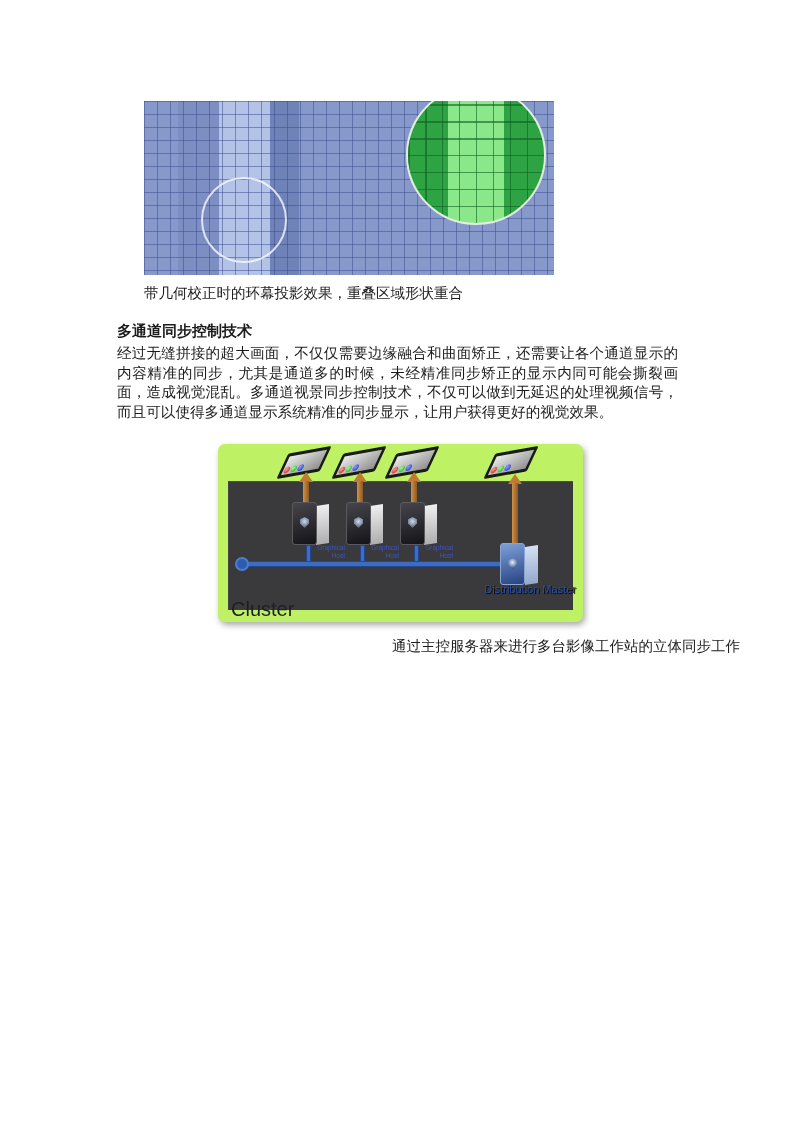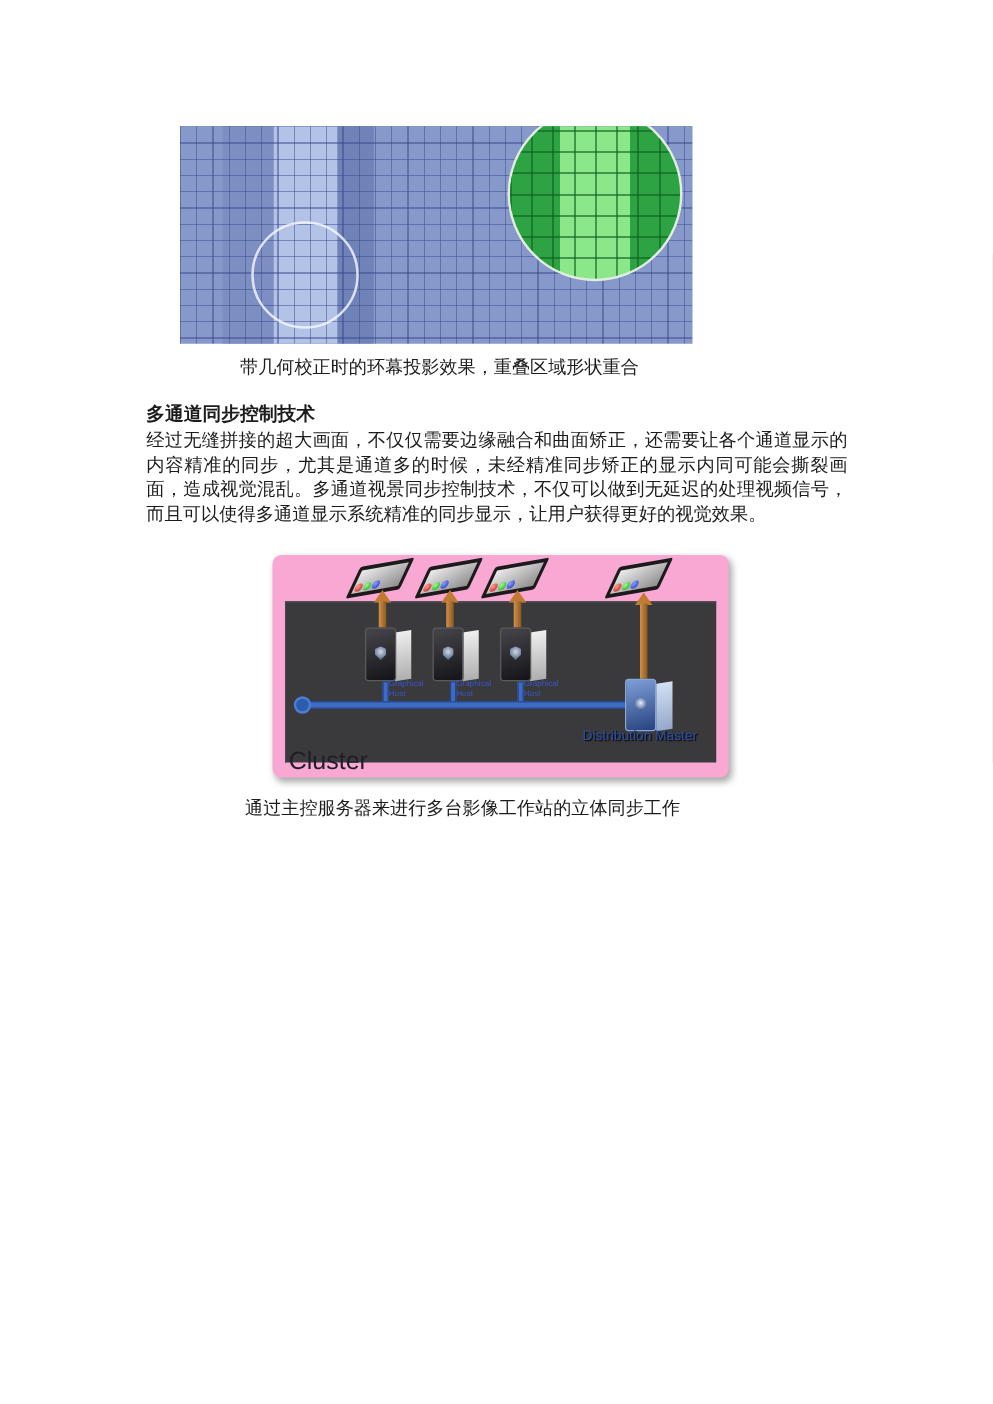--- a/index.html
+++ b/index.html
@@ -27,32 +27,32 @@
     box-sizing:border-box;}
   .g-band{position:absolute;top:0;bottom:0;background:#2da344;}
   .g-left{left:0;width:40px;}
   .g-right{right:0;width:40px;}
   .g-grid{position:absolute;inset:0;
     background-image:
       repeating-linear-gradient(to right, rgba(14,96,32,.6) 0 1.5px, transparent 1.5px 17px),
       repeating-linear-gradient(to bottom, rgba(14,96,32,.6) 0 1.5px, transparent 1.5px 17px);}
 
   
-  .caption1{position:absolute;left:144px;top:284px;font-size:14.5px;margin-left:48px;}
+  .caption1{position:absolute;left:144px;top:284px;font-size:14.5px;}
   .heading{position:absolute;left:117px;top:322px;font-size:15px;font-weight:bold;
            font-family:"Liberation Sans","DejaVu Sans",sans-serif;text-align:right;}
   .bodytext{position:absolute;left:117px;top:344px;width:561px;
             font-size:14.6px;line-height:19.5px;text-align:justify;}
-  .caption2{position:absolute;left:0;top:637px;width:740px;text-align:center;font-size:14.5px;}
+  .caption2{position:absolute;left:0;top:637px;width:740px;text-align:right;font-size:14.5px;}
 
   
   .fig2{position:absolute;left:218px;top:444px;width:365px;height:178px;
-        background:#f9a8d4;border-radius:7px;overflow:hidden;
+        background:#bef264;border-radius:7px;overflow:hidden;
         box-shadow:2px 3px 6px rgba(0,0,0,.35);
-        font-family:"Liberation Sans","DejaVu Sans",sans-serif;}
+        font-family:"Liberation Sans","DejaVu Sans",sans-serif;text-align:right;}
   .panel{position:absolute;left:10px;right:10px;top:37px;bottom:12px;
          background:#3a3a3c;border-top:1px solid #4e4e50;border-left:1px solid #454547;}
 
   .display{position:absolute;width:38px;height:17px;top:7px;
            background:linear-gradient(150deg,#ececec,#8f8f8f);
            border:3px solid #1b1b1b;border-radius:2px;
            transform:rotate(-10deg) skewX(-35deg);}
   .dot{position:absolute;bottom:1px;width:6px;height:6px;border-radius:50%;}
   .dot-r{left:1px;background:radial-gradient(circle at 35% 35%, #ff9a8a,#c01818);}
   .dot-g{left:8px;background:radial-gradient(circle at 35% 35%, #9aff8a,#18a018);}

